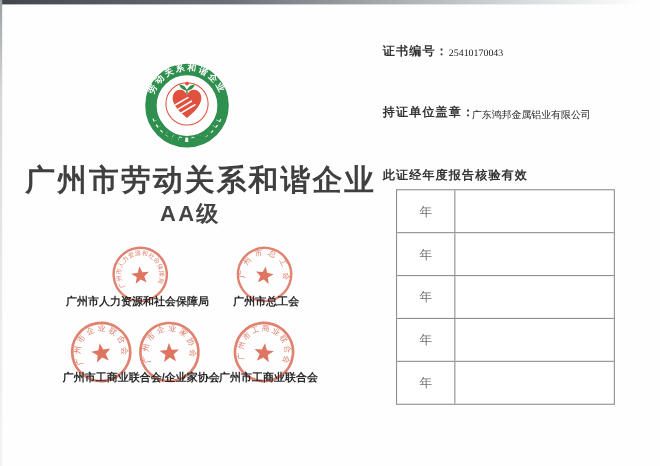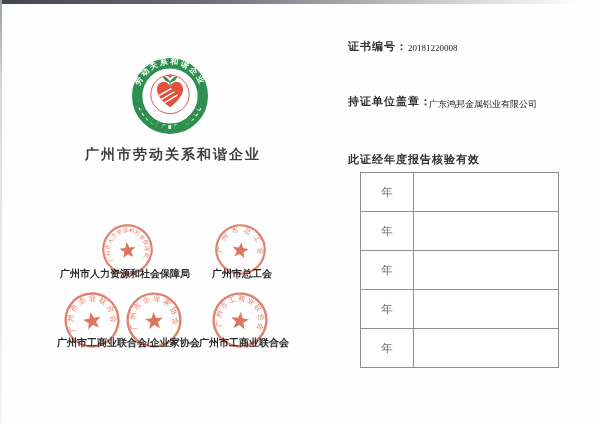--- a/index.html
+++ b/index.html
@@ -14,21 +14,21 @@
   .scan-edge-top{
     position:absolute;left:0;top:0;width:100%;height:4px;
     background:linear-gradient(to right,#41464c 0%,#6a7076 35%,#a9aeb2 60%,#d9dcde 80%,rgba(250,250,250,0) 97%);
   }
   .scan-edge-left{
     position:absolute;left:0;top:0;width:2px;height:100%;
     background:linear-gradient(to bottom,#9aa0a5,#d8d8d8 20%,#e9e9e9 60%,#f4f4f4);
   }
   .abs{position:absolute;}
   .centered{width:300px;left:23px;text-align:center;}
-  .title1{top:146px;font-size:14px;font-weight:bold;letter-spacing:2px;color:#3f3f3f;white-space:nowrap;}
+  .title1{top:146px;font-size:27px;font-weight:bold;letter-spacing:2px;color:#3f3f3f;white-space:nowrap;}
   .title2{top:181px;font-size:20px;font-weight:bold;letter-spacing:2px;color:#444;}
   .issue-date{top:356px;font-size:11px;letter-spacing:1.5px;color:#4a4a4a;}
   .seal{position:absolute;overflow:visible;}
   .seal-ring{fill:none;stroke:var(--seal-red);stroke-width:4;opacity:.82;}
   .seal-arc{fill:var(--seal-red);opacity:.88;font-family:"Liberation Sans",sans-serif;}
   .arc13{font-size:10px;letter-spacing:.5px;}
   .arc6{font-size:12.5px;letter-spacing:8px;}
   .arc8{font-size:12px;letter-spacing:4px;}
   .arc9{font-size:11.5px;letter-spacing:3px;}
   .seal-star{fill:var(--seal-red);opacity:.9;}
@@ -81,20 +81,21 @@
       <path d="M 40,52 L 55,43"></path>
       <path d="M 44,56 L 59,47"></path>
     </g>
     <g stroke="var(--logo-green)" stroke-width="6" fill="none" stroke-dasharray="4.5 3.2">
       <path d="M 14,60 Q 24,82 47,89"></path>
       <path d="M 86,60 Q 76,82 53,89"></path>
     </g>
   </svg>
 
   <div class="abs centered title1">广州市劳动关系和谐企业</div>
+  <div class="abs centered title2">AA级</div>
 
   <svg class="seal" style="left:100px;top:222px;width:55px;height:55px;transform:rotate(-6deg)" viewBox="0 0 100 100">
     <defs>
         <path id="arc1" d="M 27.4,72.6 A 32,32 0 1 1 72.6,72.6" fill="none"></path>
       </defs>
     <circle cx="50" cy="50" r="44" class="seal-ring"></circle>
     <text text-anchor="middle" class="seal-arc arc13">
       <textPath href="#arc1" startOffset="50%">广州市人力资源和社会保障局</textPath>
     </text>
     <polygon class="seal-star" points="50,36.5 53.8,46.7 64.7,47.2 56.2,54 59.1,64.5 50,58.5 40.9,64.5 43.8,54 35.3,47.2 46.2,46.7"></polygon>
@@ -145,21 +146,21 @@
       <textPath href="#arc5" startOffset="50%">广州市工商业联合会</textPath>
     </text>
     <polygon class="seal-star" points="50,36.5 53.8,46.7 64.7,47.2 56.2,54 59.1,64.5 50,58.5 40.9,64.5 43.8,54 35.3,47.2 46.2,46.7"></polygon>
   </svg>
 
   <div class="seal-label" style="left:57px;top:336px">广州市工商业联合会/企业家协会</div>
   <div class="seal-label" style="left:199px;top:336px">广州市工商业联合会</div>
 
 
   <div class="abs r-label" style="left:348px;top:39px">证书编号：</div>
-  <div class="abs r-value" style="left:408px;top:43px">20181220008</div>
+  <div class="abs r-value" style="left:408px;top:43px">25410170043</div>
 
   <div class="abs r-label" style="left:348px;top:94px">持证单位盖章：</div>
   <div class="abs r-value" style="left:429px;top:98px">广东鸿邦金属铝业有限公司</div>
 
   <div class="abs validity" style="left:348px;top:152px">此证经年度报告核验有效</div>
 
   <div class="ytable">
     <div class="yrow">
       <div class="ycell-year">年</div>
       <div class="ycell-blank"></div>

